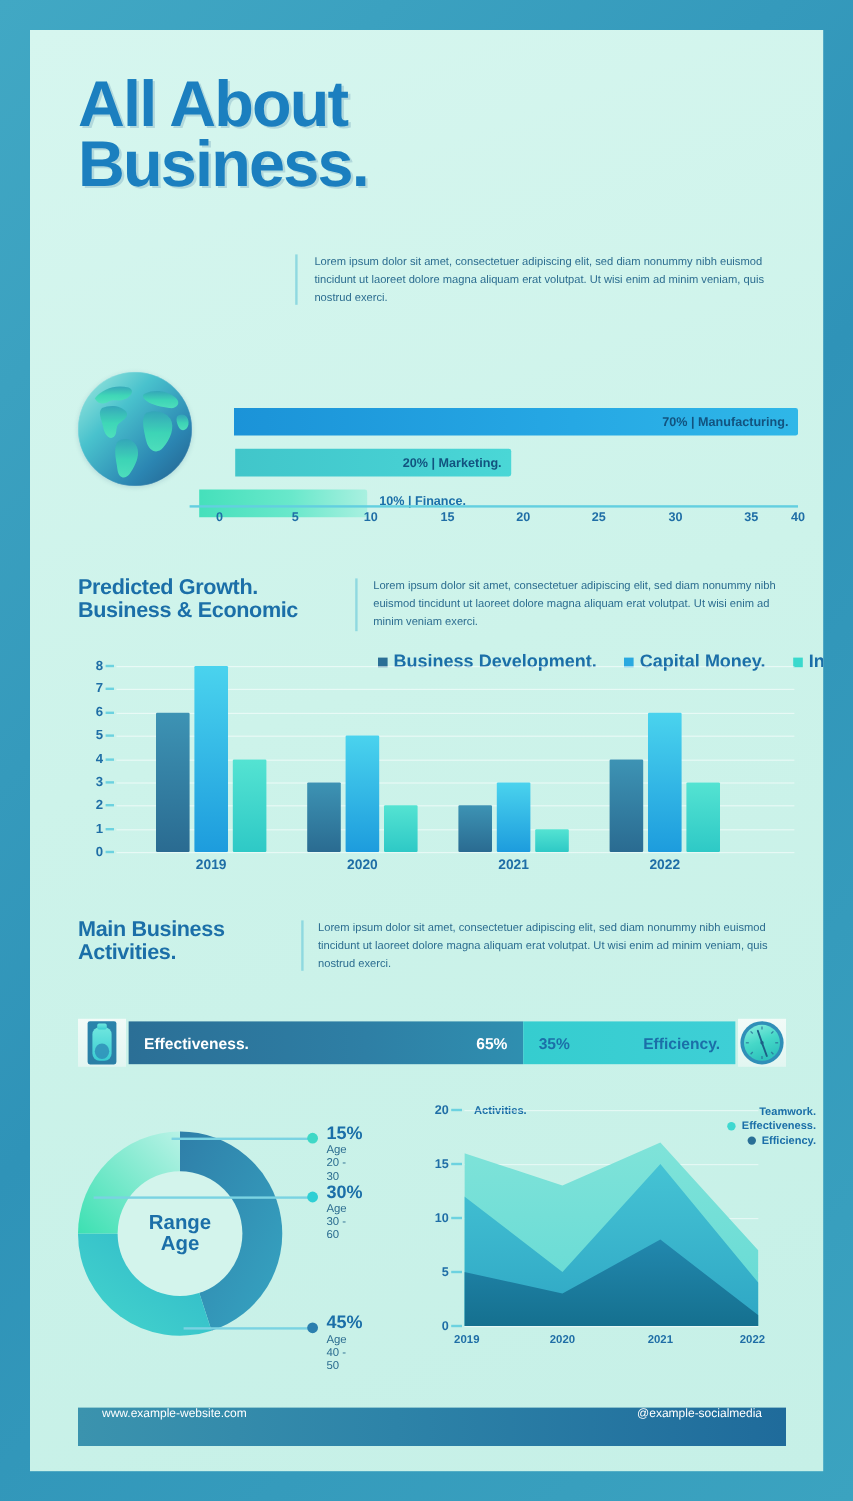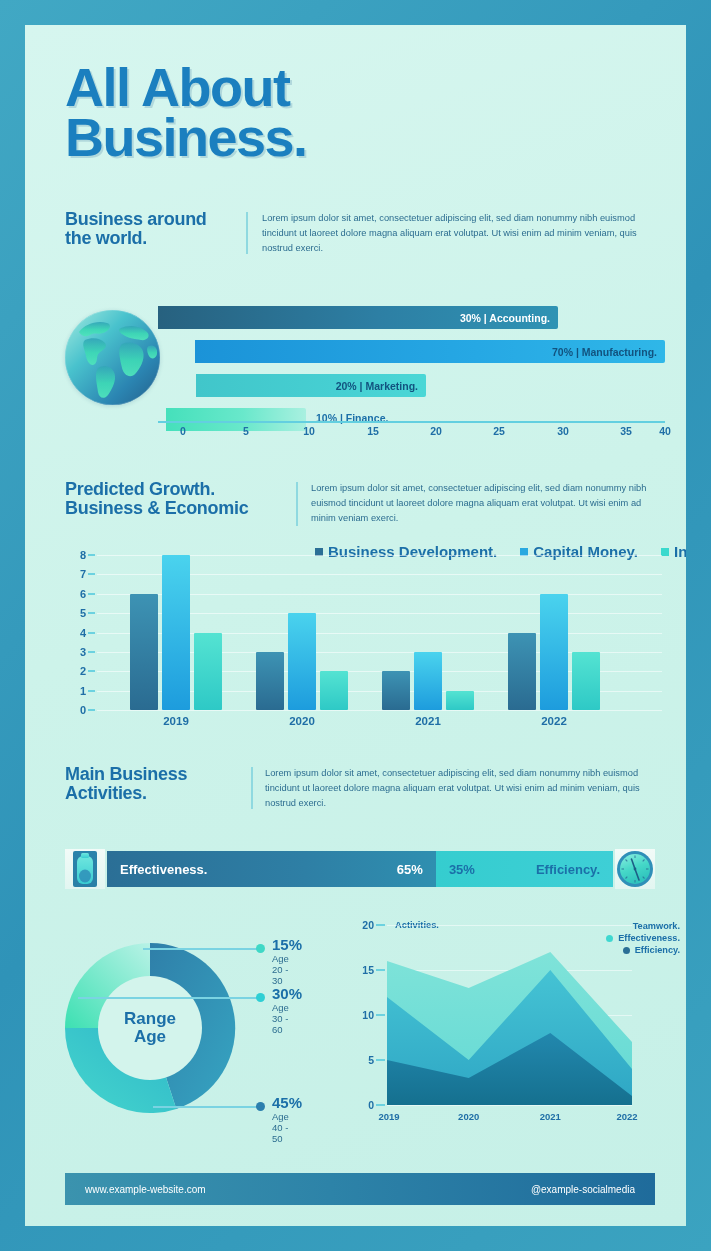--- a/index.html
+++ b/index.html
@@ -141,41 +141,37 @@
   #area-legend { position:absolute; right:0; top:10px; text-align:right; }
   .al-row { display:flex; align-items:center; justify-content:flex-end; gap:5px; margin-bottom:2px; }
   .al-dot { width:7px; height:7px; border-radius:50%; }
   .al-tx { font-size:9.2px; font-weight:bold; color:#1b6fa8; }
   #area-title { position:absolute; left:60px; top:9px; font-size:9.3px; font-weight:bold; color:#1b6fa8; }
 
   
   #footer {
     position:absolute; left:40px; top:1148px; width:590px; height:32px;
     background:linear-gradient(90deg,#3b93ae 0%,#2d83a8 45%,#1f6b9b 100%);
-    display:flex; align-items:flex-end; justify-content:space-between;
-    padding:10px 20px;
+    display:flex; align-items:flex-start; justify-content:space-between;
+    padding:0 20px;
   }
   .foot-tx { font-size:10px; color:#ffffff; }
 </style>
 </head>
 <body>
 
 <div id="page">
   <div id="canvas">
 
     <div id="header">
       <div class="big-title">All About</div>
       <div class="big-title">Business.</div>
     </div>
 
     <div id="sec1">
-      <div class="sec-head" style="left:40px; top:0; width:175px;">
-        <div class="sec-title">Business around</div>
-        <div class="sec-title">the world.</div>
-      </div>
       <div class="sec-divider" style="left:221px; top:2px; height:42px;"></div>
       <div class="sec-body" style="left:237px; top:1px; width:392px;">Lorem ipsum dolor sit amet, consectetuer adipiscing elit, sed diam nonummy nibh euismod tincidunt ut laoreet dolore magna aliquam erat volutpat. Ut wisi enim ad minim veniam, quis nostrud exerci.</div>
 
       <div id="globe">
         <svg width="95" height="95" viewBox="0 0 95 95">
           <defs>
             <linearGradient id="gSphere" x1="0" y1="0" x2="1" y2="1">
               <stop offset="0%" stop-color="#a6ece0"></stop>
               <stop offset="35%" stop-color="#49c2cd"></stop>
               <stop offset="72%" stop-color="#2b85b2"></stop>
@@ -193,25 +189,20 @@
             <path d="M20 30 C27 27, 36 28, 40 33 C43 37, 38 40, 34 43 C31 46, 33 51, 30 54 C26 57, 22 52, 21 46 C20 40, 16 34, 20 30 Z"></path>
             <path d="M33 58 C39 54, 46 56, 49 62 C52 69, 48 78, 43 85 C39 90, 34 88, 33 82 C32 74, 29 64, 33 58 Z"></path>
             <path d="M56 18 C64 14, 76 16, 82 22 C86 26, 82 31, 76 30 C70 29, 62 28, 57 24 C54 22, 53 19, 56 18 Z"></path>
             <path d="M57 34 C64 31, 73 33, 77 39 C81 46, 77 56, 71 63 C66 69, 59 66, 57 58 C55 49, 52 38, 57 34 Z"></path>
             <path d="M84 36 C89 34, 93 38, 92 44 C91 49, 86 50, 84 46 C82 42, 81 37, 84 36 Z"></path>
           </g>
           <circle cx="47.5" cy="47.5" r="47.5" fill="none" stroke="rgba(255,255,255,0.25)" stroke-width="1"></circle>
         </svg>
       </div>
 
-      <div class="hbar-row" style="left:133px; top:96px; width:400px;">
-        <div class="hbar" style="width:100%; background:linear-gradient(90deg,#27617f 0%,#2d7fa4 55%,#2f93b4 100%);">
-          <span class="hbar-lbl" style="color:#ffffff;">30%  |  Accounting.</span>
-        </div>
-      </div>
 
       <div class="hbar-row" style="left:170px; top:130px; width:470px;">
         <div class="hbar" style="width:100%; background:linear-gradient(90deg,#1b93d8 0%,#26a8e4 60%,#2fb7e8 100%);">
           <span class="hbar-lbl" style="color:#12537f;">70%  |  Manufacturing.</span>
         </div>
       </div>
 
       <div class="hbar-row" style="left:171px; top:164px; width:230px;">
         <div class="hbar" style="width:100%; background:linear-gradient(90deg,#41c6ca 0%,#46cfd2 60%,#4ad7d6 100%);">
           <span class="hbar-lbl" style="color:#12537f;">20%  |  Marketing.</span>

